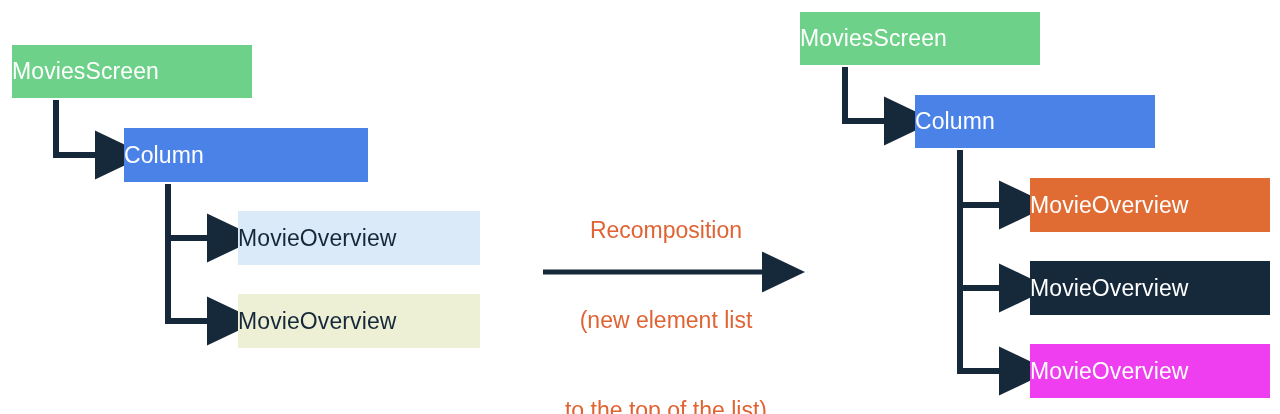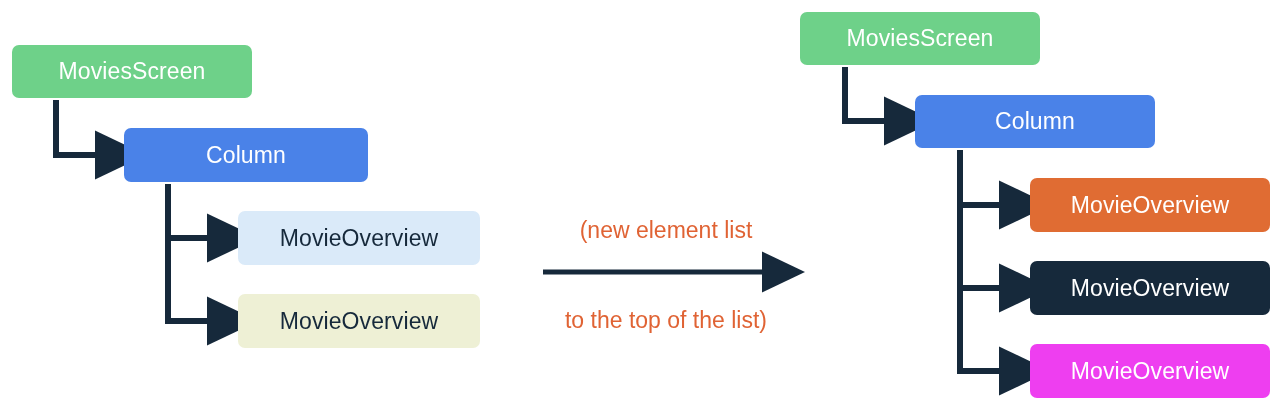--- a/index.html
+++ b/index.html
@@ -14,22 +14,21 @@
     position: relative;
     width: 1280px;
     height: 414px;
     background: #ffffff;
     overflow: hidden;
   }
   .node {
     position: absolute;
     display: flex;
     align-items: center;
-    justify-content: center;
-    border-radius: 7px;
+    border-radius: 0;
     font-size: 23px;
     line-height: 1;
     letter-spacing: 0.1px;
     white-space: nowrap;
     box-sizing: border-box;
   }
   .svg-layer {
     position: absolute;
     left: 0;
     top: 0;
@@ -101,20 +100,21 @@
     <span>Column</span>
   </div>
   <div class="node" style="left: 238px; top: 211px; width: 242px; height: 54px; background: rgb(218, 234, 249); color: rgb(22, 41, 59);">
     <span>MovieOverview</span>
   </div>
   <div class="node" style="left: 238px; top: 294px; width: 242px; height: 54px; background: rgb(238, 240, 213); color: rgb(22, 41, 59);">
     <span>MovieOverview</span>
   </div>
 
   <div class="recomp-label" style="left:544px; top:155px; width:244px;">
+    <div>Recomposition</div>
     <div>(new element list</div>
     <div>to the top of the list)</div>
   </div>
 
   <div class="node" style="left: 800px; top: 12px; width: 240px; height: 53px; background: rgb(110, 209, 137); color: rgb(255, 255, 255);">
     <span>MoviesScreen</span>
   </div>
   <div class="node" style="left: 915px; top: 95px; width: 240px; height: 53px; background: rgb(74, 130, 232); color: rgb(255, 255, 255);">
     <span>Column</span>
   </div>

